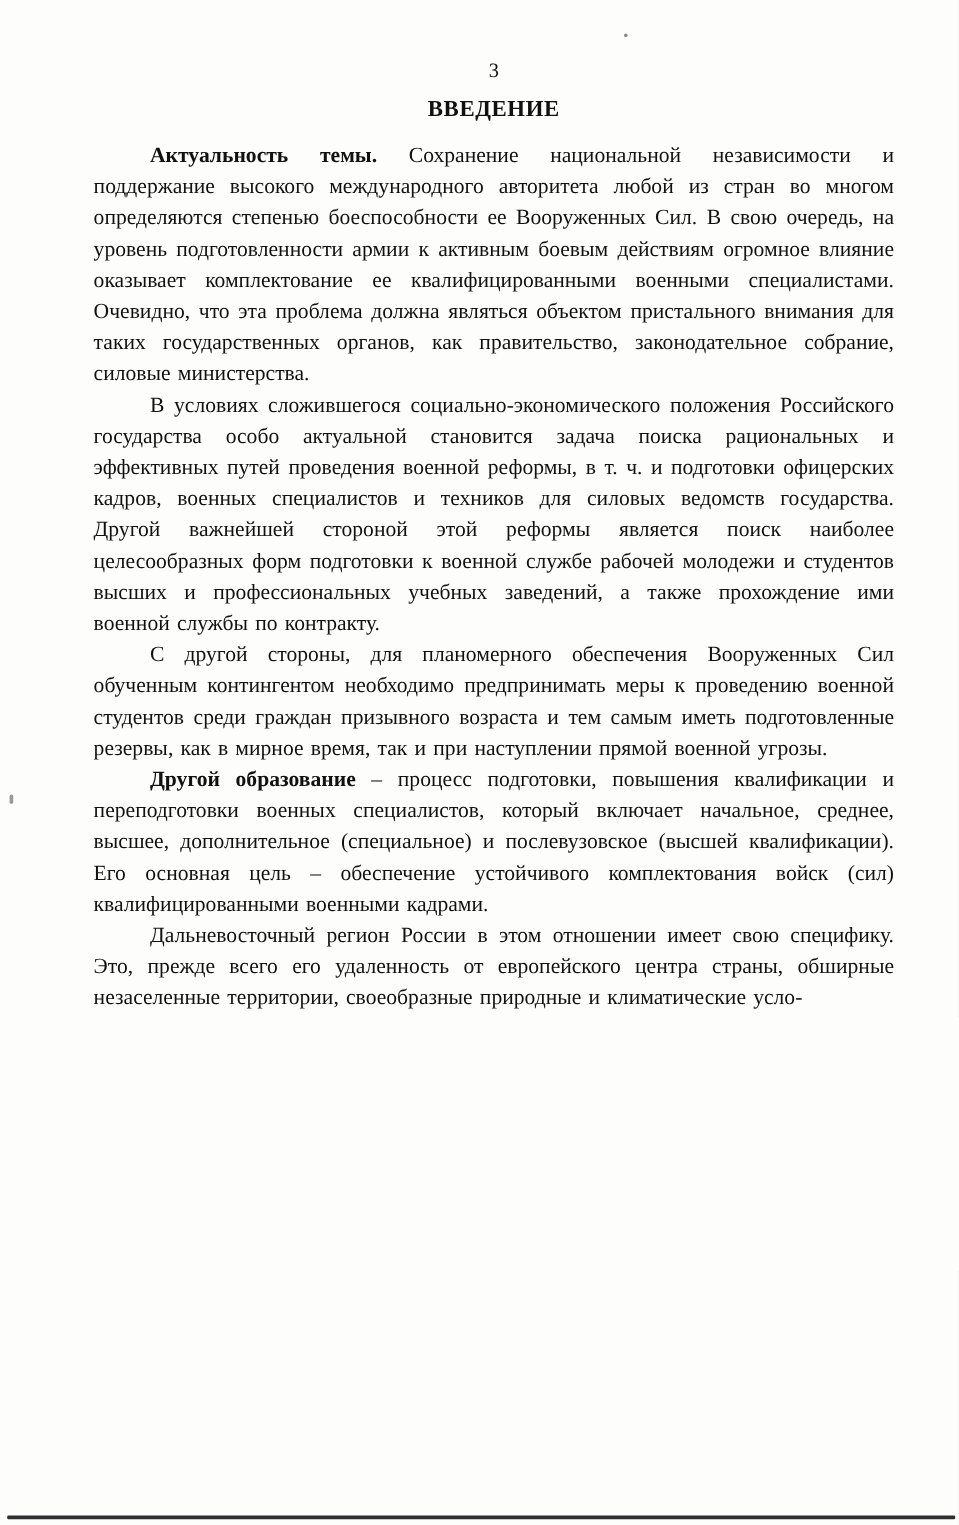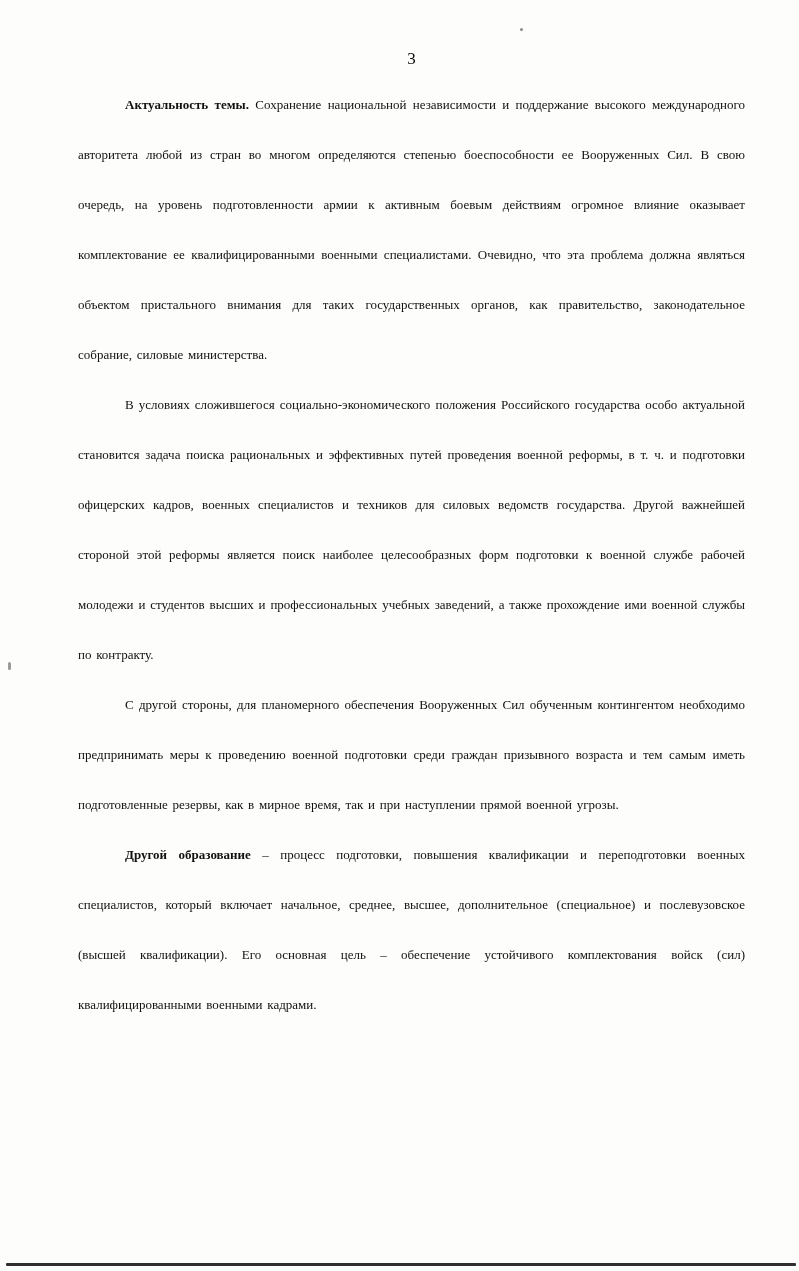--- a/index.html
+++ b/index.html
@@ -31,22 +31,22 @@
     font-size: 19px;
     font-weight: 700;
     letter-spacing: 0.5px;
     line-height: 24px;
     margin: 0 0 12px 0;
   }
   .para {
     margin: 0;
     text-align: justify;
     text-indent: 47px;
-    font-size: 13px;
-    line-height: 50px;
+    font-size: 18px;
+    line-height: 26px;
     word-spacing: 1.5px;
   }
   .para .lead {
     font-weight: 700;
   }
   .para .lead:empty {
     display: none;
   }
   .scan-line {
     position: absolute;
@@ -77,36 +77,40 @@
   }
 </style>
 </head>
 <body>
 
 <div class="page">
   <div class="content">
 
     <div class="page-number">3</div>
 
+    <h1 class="doc-title">ВВЕДЕНИЕ</h1>
 
     <p class="para">
       <span class="lead">Актуальность темы.</span><span> Сохранение национальной независимости и поддержание высокого международного авторитета любой из стран во многом определяются степенью боеспособности ее Вооруженных Сил. В свою очередь, на уровень подготовленности армии к активным боевым действиям огромное влияние оказывает комплектование ее квалифицированными военными специалистами. Очевидно, что эта проблема должна являться объектом пристального внимания для таких государственных органов, как правительство, законодательное собрание, силовые министерства.</span>
     </p>
 
     <p class="para">
       <span>В условиях сложившегося социально-экономического положения Российского государства особо актуальной становится задача поиска рациональных и эффективных путей проведения военной реформы, в т. ч. и подготовки офицерских кадров, военных специалистов и техников для силовых ведомств государства. Другой важнейшей стороной этой реформы является поиск наиболее целесообразных форм подготовки к военной службе рабочей молодежи и студентов высших и профессиональных учебных заведений, а также прохождение ими военной службы по контракту.</span>
     </p>
 
     <p class="para">
-      <span>С другой стороны, для планомерного обеспечения Вооруженных Сил обученным контингентом необходимо предпринимать меры к проведению военной подготовки среди граждан призывного возраста и тем самым иметь подготовленные резервы, как в мирное время, так и при наступлении прямой военной угрозы.</span>
+      <span>С другой стороны, для планомерного обеспечения Вооруженных Сил обученным контингентом необходимо предпринимать меры к проведению военной студентов среди граждан призывного возраста и тем самым иметь подготовленные резервы, как в мирное время, так и при наступлении прямой военной угрозы.</span>
     </p>
 
     <p class="para">
       <span class="lead">Другой образование</span><span> – процесс подготовки, повышения квалификации и переподготовки военных специалистов, который включает начальное, среднее, высшее, дополнительное (специальное) и послевузовское (высшей квалификации). Его основная цель – обеспечение устойчивого комплектования войск (сил) квалифицированными военными кадрами.</span>
     </p>
 
+    <p class="para">
+      <span>Дальневосточный регион России в этом отношении имеет свою специфику. Это, прежде всего его удаленность от европейского центра страны, обширные незаселенные территории, своеобразные природные и климатические усло-</span>
+    </p>
 
   </div>
 
   <div class="scan-dot-top"></div>
   <div class="scan-dot-left"></div>
   <div class="scan-line"></div>
 </div>
 
 </body></html>

